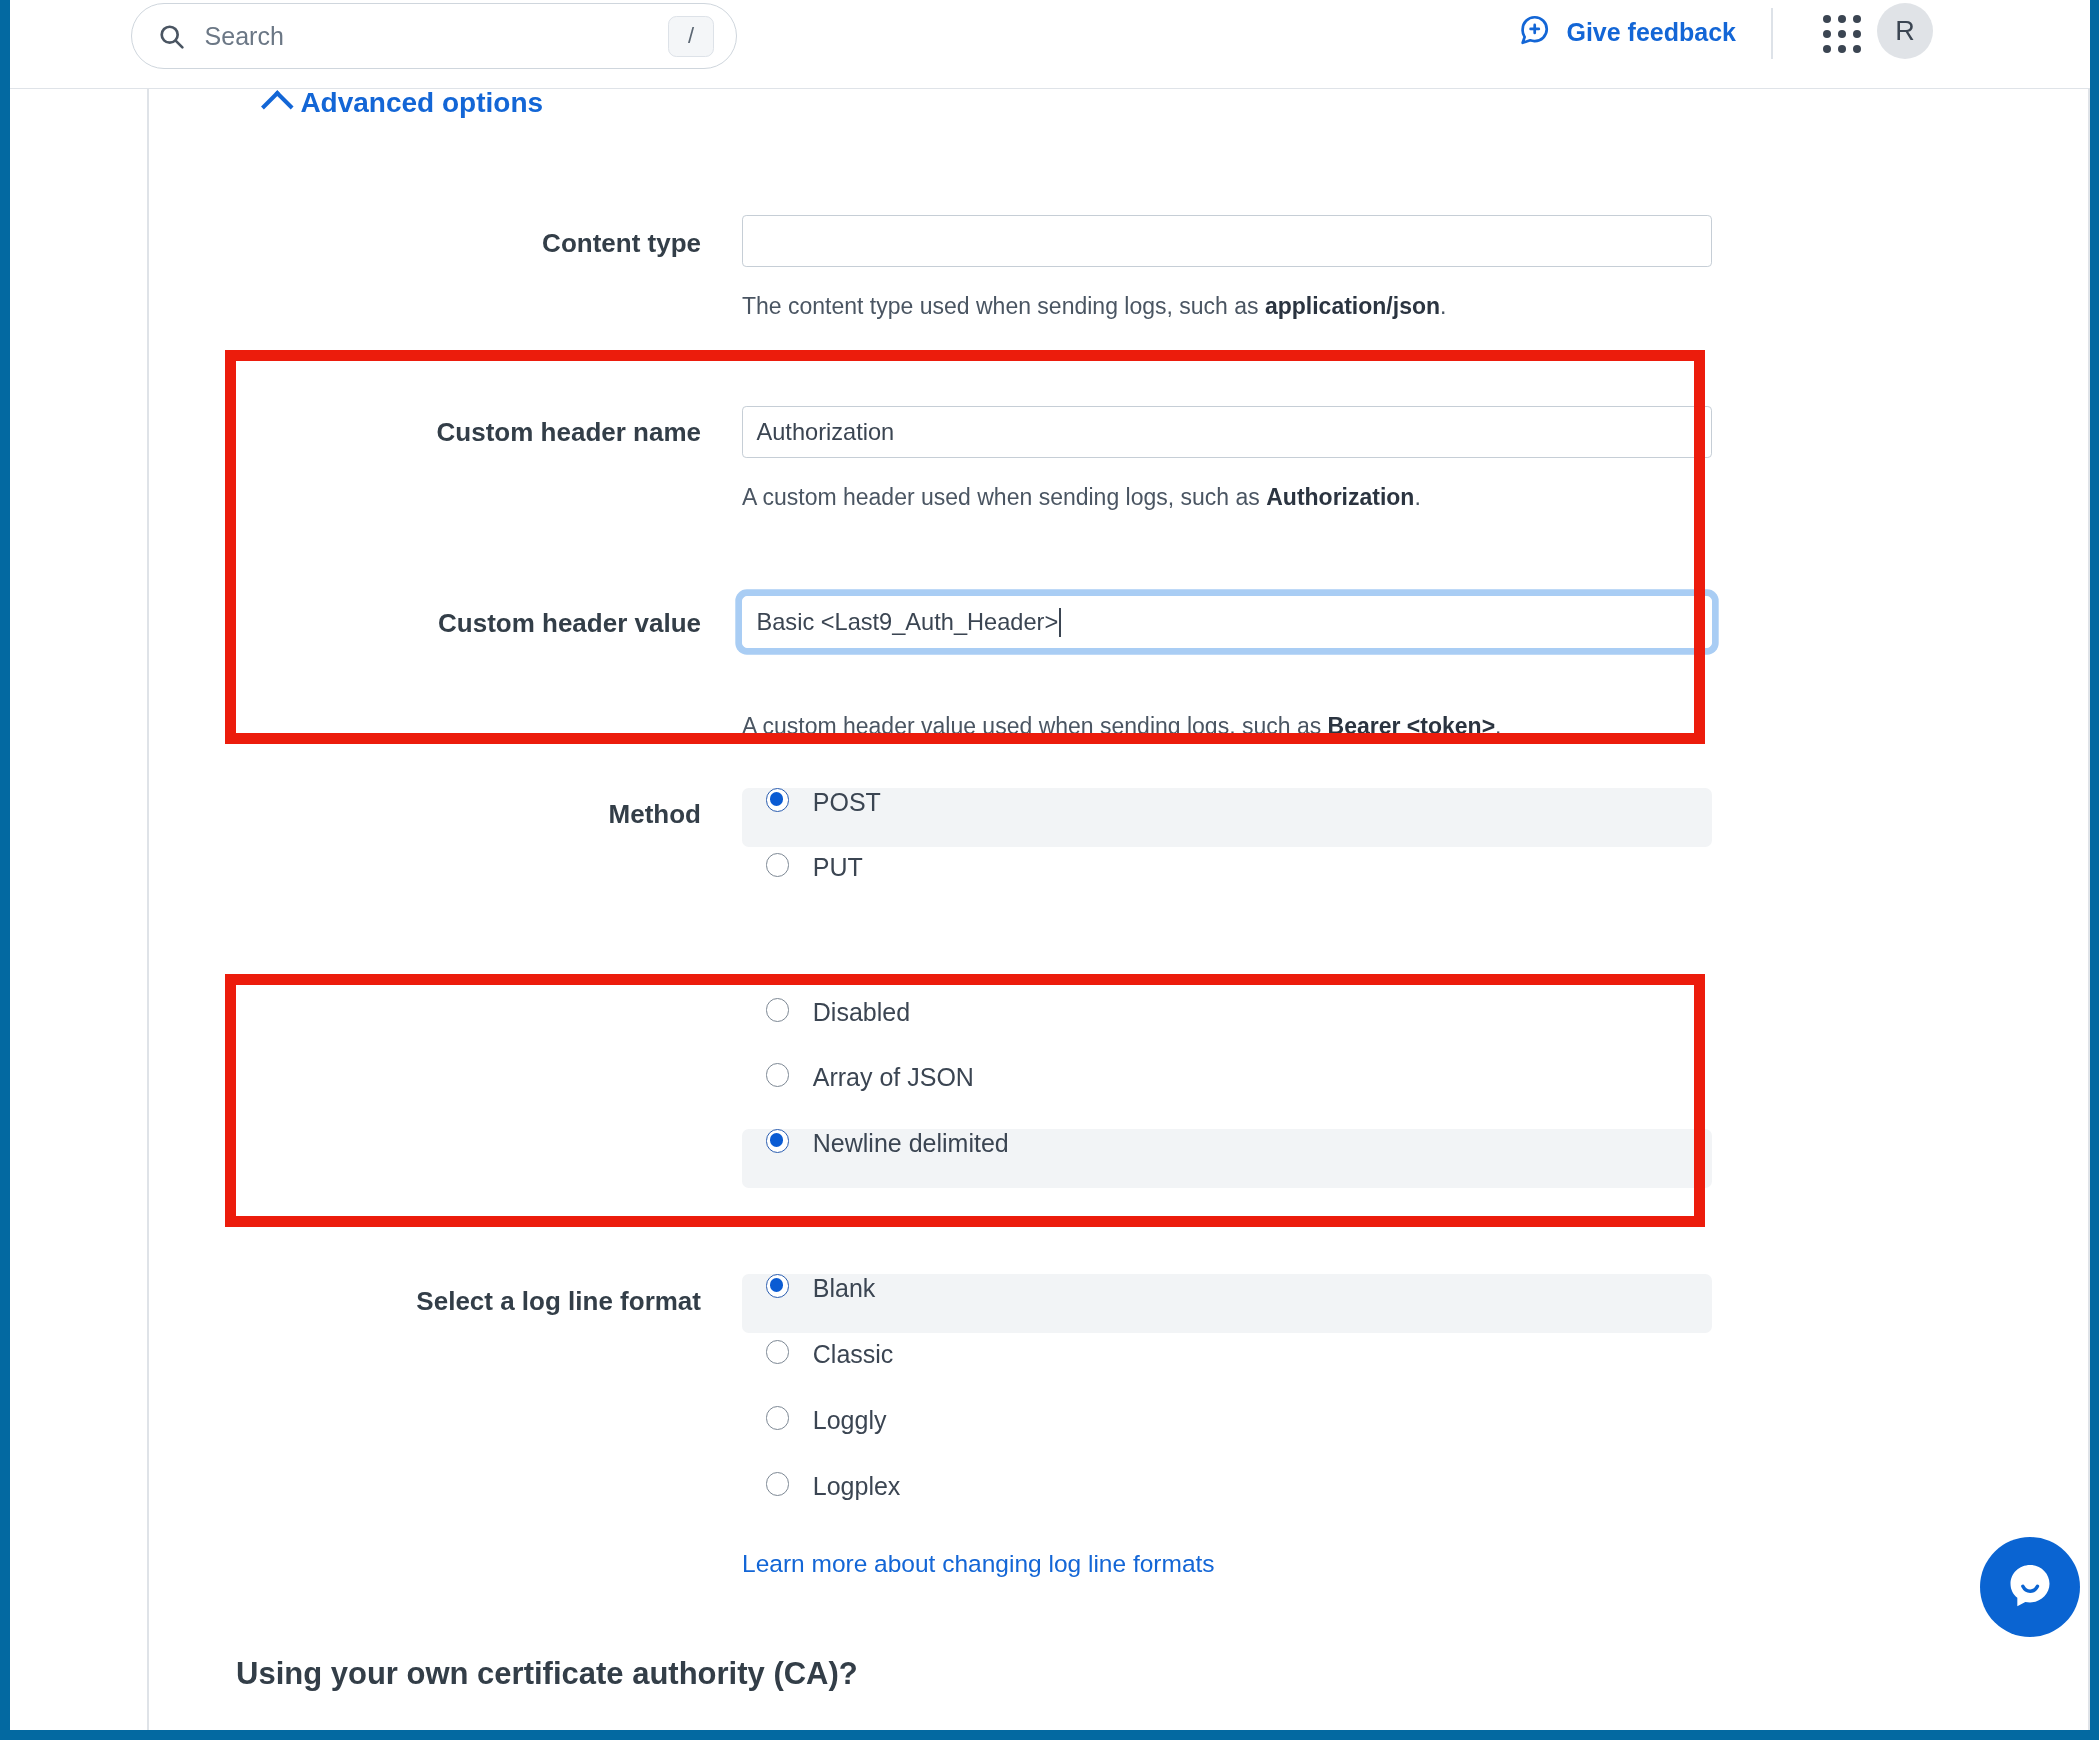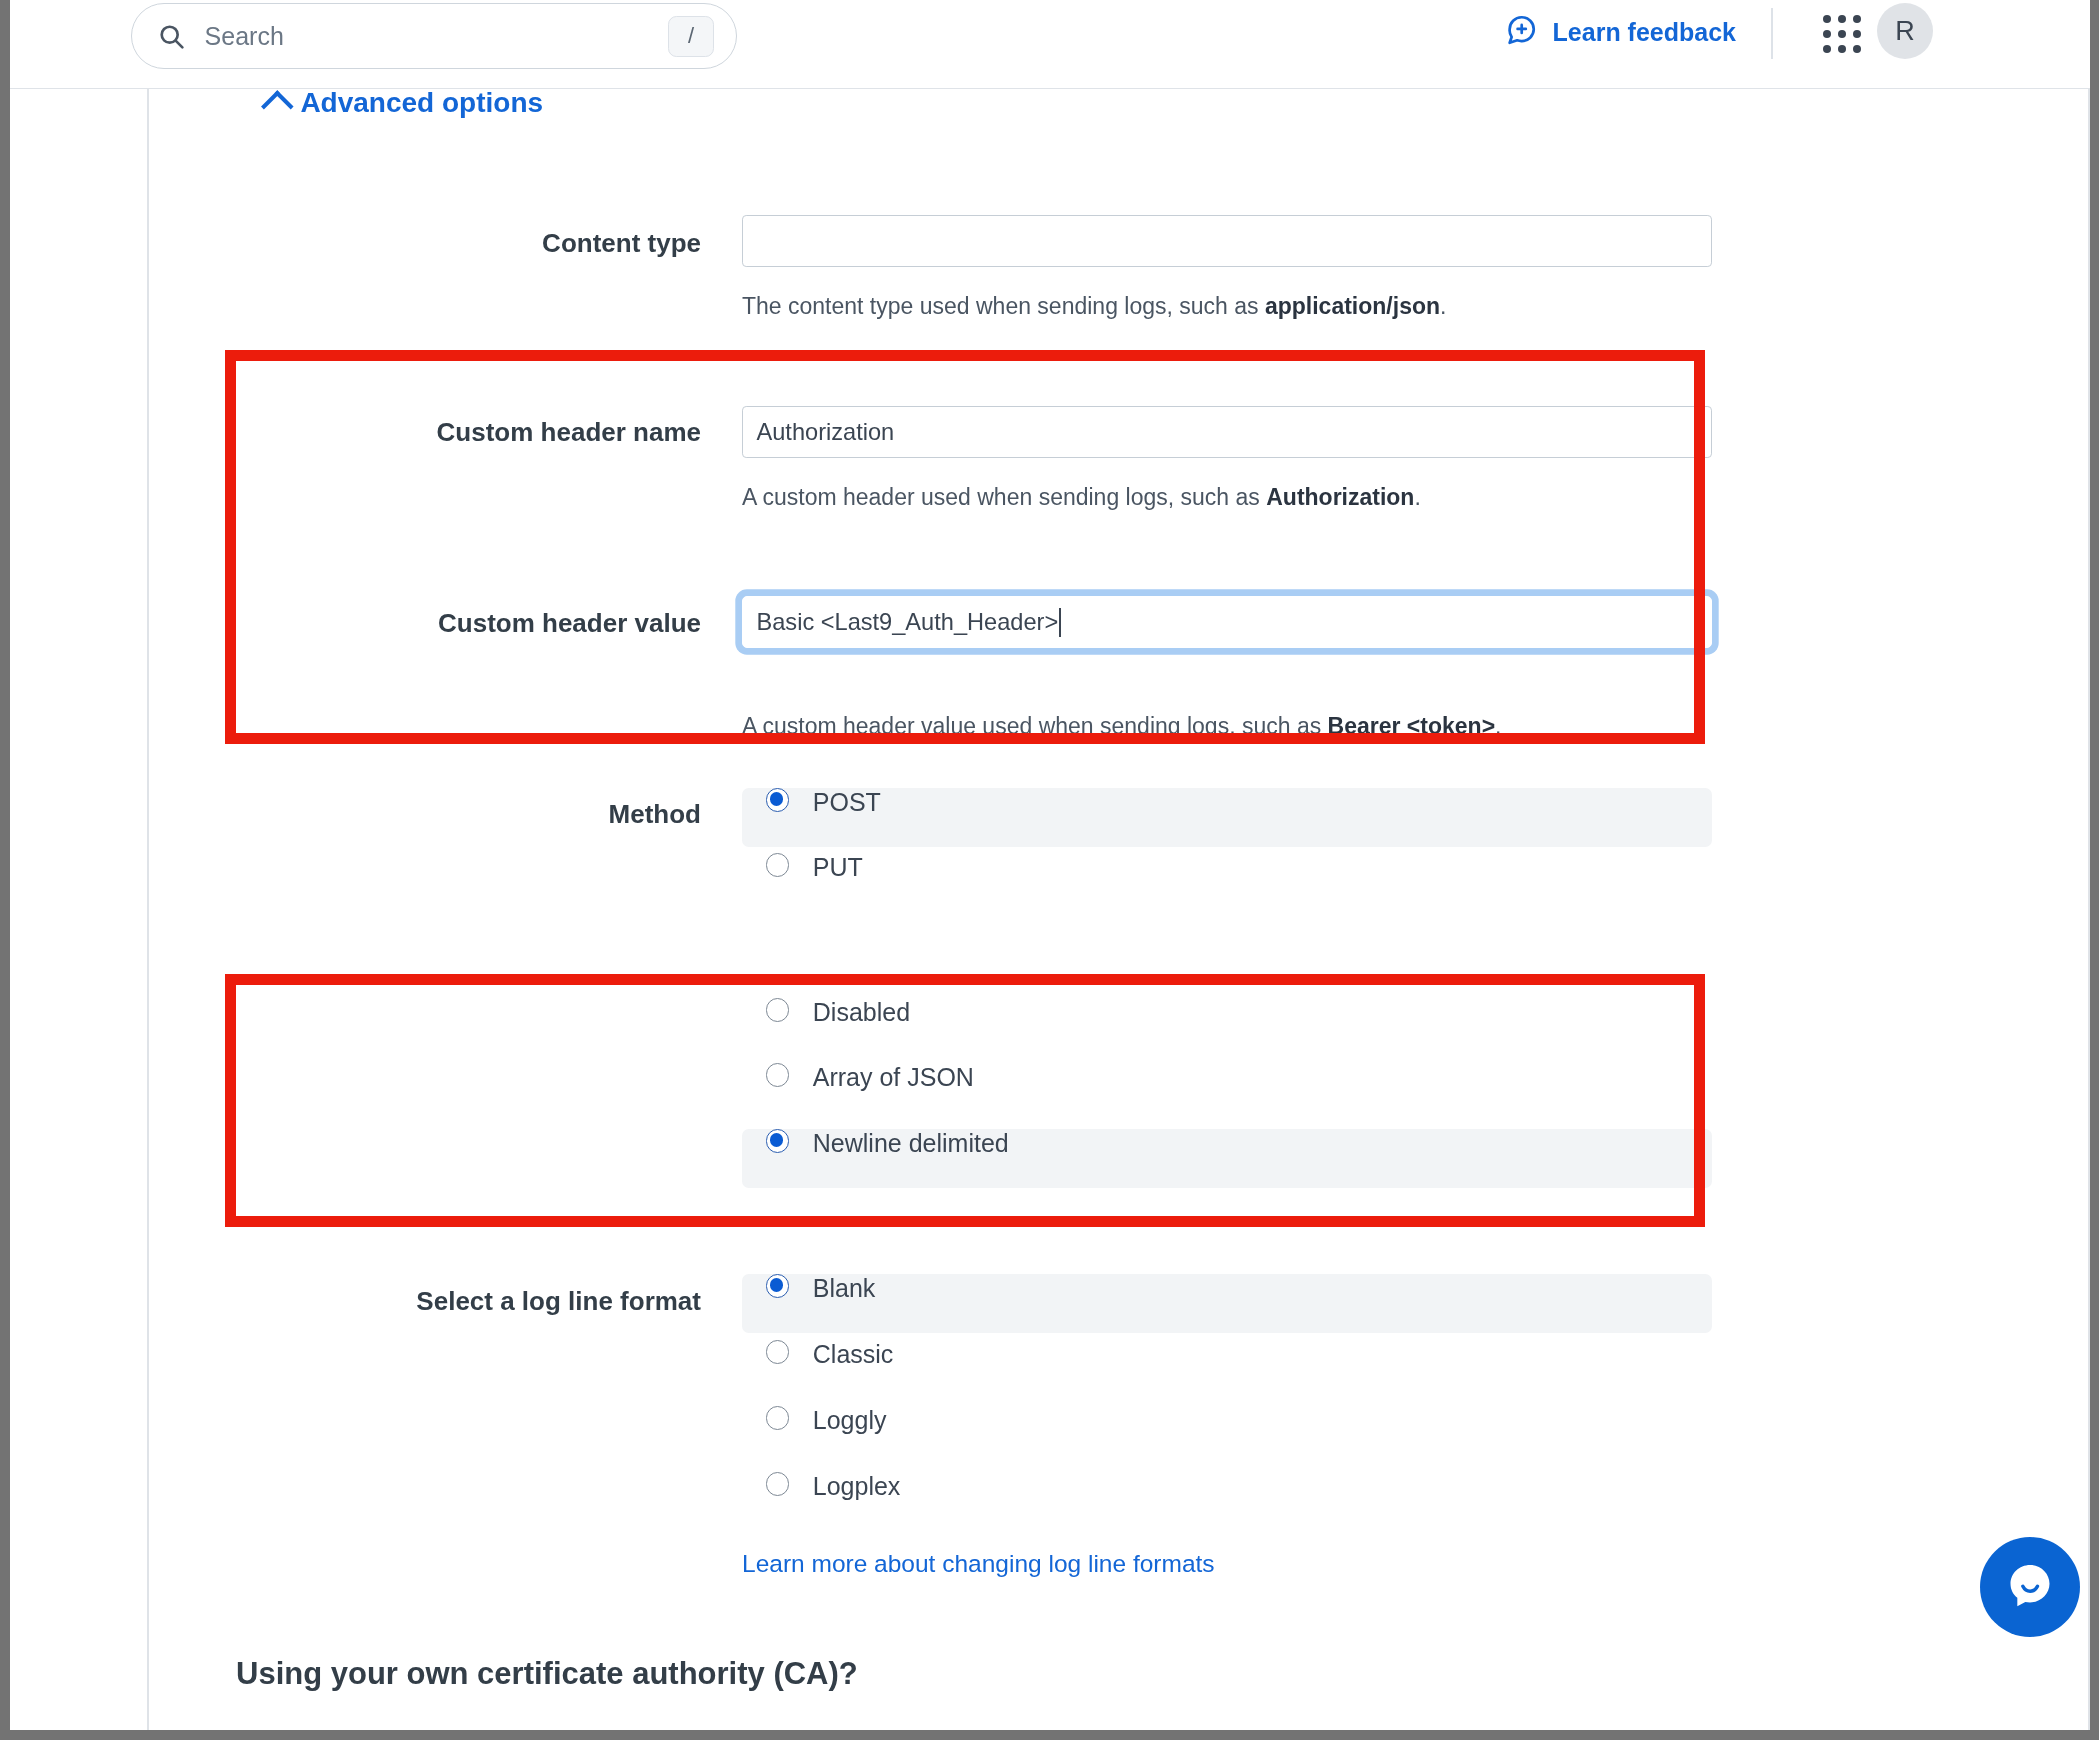--- a/index.html
+++ b/index.html
@@ -12,21 +12,21 @@
     height: 1741px;
     overflow: hidden;
     font-family: "Liberation Sans", sans-serif;
     -webkit-font-smoothing: antialiased;
   }
 
   
   #frame {
     position: absolute;
     inset: 0;
-    background: #737373;
+    background: #0369a1;
   }
   #viewport {
     position: absolute;
     left: 10px;
     top: 0px;
     width: 2080px;
     height: 1730px;
     background: #ffffff;
     overflow: hidden;
   }
@@ -314,21 +314,21 @@
 
       <div class="feedback">
         <span>
           <svg viewBox="0 0 24 24" fill="none" stroke="#1366d6" stroke-width="1.9" stroke-linecap="round" stroke-linejoin="round">
             <path d="M21 11.5a8.4 8.4 0 0 1-8.5 8.3 9 9 0 0 1-3.2-.5L4 21l1.4-4.1A8.1 8.1
                      0 0 1 4 11.5 8.4 8.4 0 0 1 12.5 3 8.4 8.4 0 0 1 21 11.5z"></path>
             <line x1="12.5" y1="8.4" x2="12.5" y2="14.1"></line>
             <line x1="9.6" y1="11.25" x2="15.4" y2="11.25"></line>
           </svg>
         </span>
-        <span>Learn feedback</span>
+        <span>Give feedback</span>
       </div>
 
       <div class="topbar-divider"></div>
 
       <div class="apps-grid">
         <i></i>
           <i></i>
           <i></i>
           <i></i>
           <i></i>

